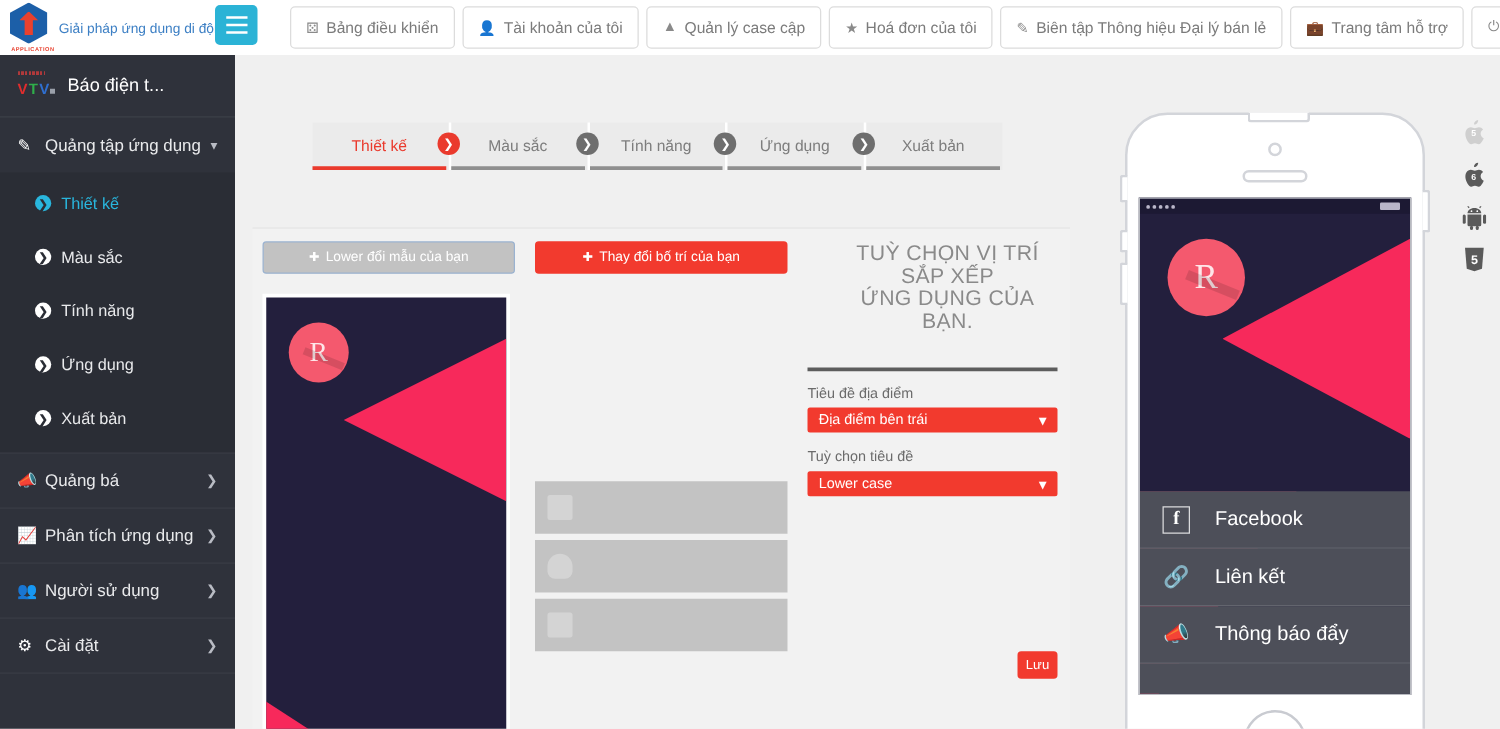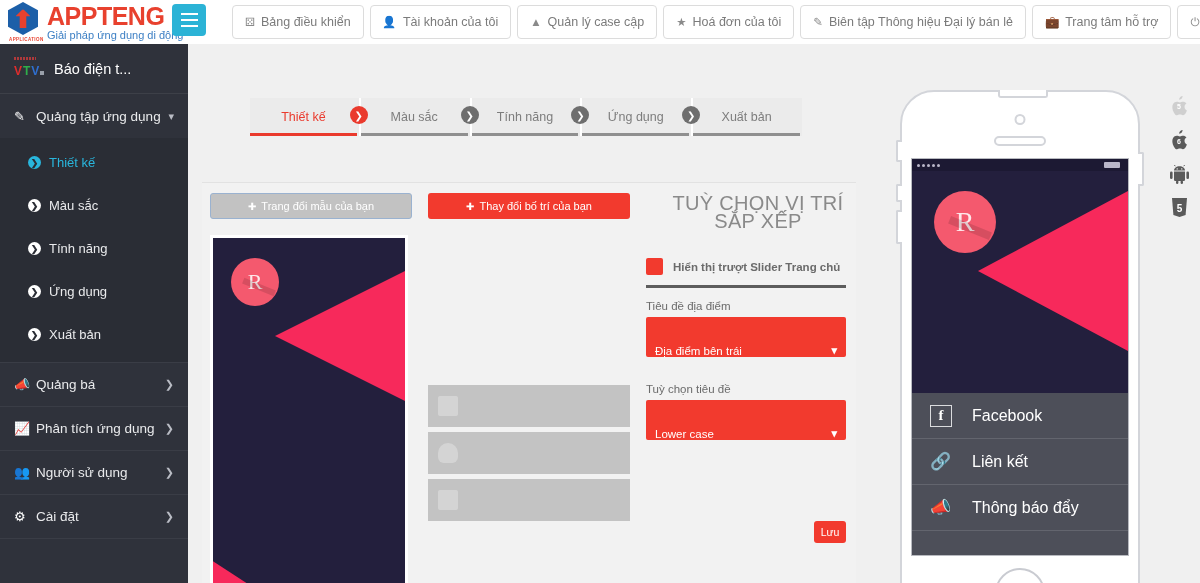--- a/index.html
+++ b/index.html
@@ -168,21 +168,21 @@
   }
   .btn-red {
     width: 100%; height: 26px; border: none; border-radius: 3px;
     background: #f23a2e; color: #fff; font-size: 11px;
     display: flex; align-items: center; justify-content: center; gap: 5px;
     cursor: pointer;
   }
   .plus-ico { font-size: 10px; }
 
   .right-heading {
-    text-align: center; font-size: 20px; color: #8a8a8a; line-height: 18px;
+    text-align: center; font-size: 17px; color: #8a8a8a; line-height: 18px;
     letter-spacing: .3px; padding-top: 1px; margin-left: 24px;
   }
 
   .preview-phone {
     margin-top: 16px; width: 198px; height: 390px;
     background: #fff; padding: 3px; position: relative; overflow: hidden;
   }
   .preview-inner {
     width: 100%; height: 100%; position: relative; overflow: hidden;
     background: #231f3d;
@@ -221,24 +221,24 @@
   
   .opt-block { margin-top: 28px; }
   .opt-check { display: flex; align-items: center; gap: 10px; }
   .opt-check .box {
     width: 17px; height: 17px; background: #f23a2e; border-radius: 2px; cursor: pointer;
   }
   .opt-check .txt { font-size: 11.5px; color: #6b6b6b; font-weight: bold; }
   .opt-rule { height: 3px; background: #5d5d5d; margin: 10px 0 12px 0; }
   .opt-label { font-size: 11.5px; color: #6b6b6b; margin-bottom: 5px; }
   .select-red {
-    width: 100%; height: 40px; background: #f23a2e; border-radius: 2px;
-    display: flex; align-items: flex-end; justify-content: space-between;
+    width: 100%; height: 20px; background: #f23a2e; border-radius: 2px;
+    display: flex; align-items: center; justify-content: space-between;
     padding: 0 9px; color: #fff; font-size: 11.5px; cursor: pointer;
-    margin-bottom: 26px;
+    margin-bottom: 14px;
   }
   .select-red .ch { font-size: 11px; font-weight: bold; }
   .btn-save {
     position: absolute; right: 10px; top: 338px; width: 32px; height: 22px;
     background: #f23a2e; border-radius: 3px; color: #fff; font-size: 10.5px;
     display: flex; align-items: center; justify-content: center; cursor: pointer;
   }
 
   
   .device {
@@ -338,21 +338,20 @@
 </head>
 <body>
 
 <div class="topbar">
   <div class="brand">
     <div class="brand-logo">
       <div class="hexmark"></div>
       <div class="brand-appl">APPLICATION</div>
     </div>
     <div class="brand-text">
-      <div class="brand-title">APPTENG</div>
       <div class="brand-sub">Giải pháp ứng dụng di động</div>
     </div>
     <div class="burger">
       <i></i>
       <i></i>
       <i></i>
     </div>
   </div>
 
   <div class="topnav">
@@ -483,21 +482,21 @@
     </div>
   </div>
 
   <div class="panel">
 
     <div class="panel-body">
 
       <div class="col-left">
         <div class="btn-grey">
           <span class="plus-ico">✚</span>
-          <span>Trang đổi mẫu của bạn</span>
+          <span>Lower đổi mẫu của bạn</span>
         </div>
         <div class="preview-phone">
           <div class="preview-inner">
             <div class="tri-tr"></div>
             <div class="tri-bl"></div>
             <div class="logo-circle">R</div>
           </div>
         </div>
       </div>
 
@@ -515,27 +514,24 @@
           </div>
           <div class="mock-row">
             <div class="mock-ico"></div>
           </div>
         </div>
       </div>
 
       <div class="col-right">
         <div class="right-heading">
           <div>TUỲ CHỌN VỊ TRÍ SẮP XẾP</div>
+          <div>ỨNG DỤNG CỦA BẠN.</div>
         </div>
 
         <div class="opt-block">
-          <div class="opt-check">
-            <span class="box"></span>
-            <span class="txt">Hiển thị trượt Slider Trang chủ</span>
-          </div>
           <div class="opt-rule"></div>
 
           <div class="opt-label">Tiêu đề địa điểm</div>
           <div class="select-red">
             <span>Địa điểm bên trái</span>
             <span class="ch">▾</span>
           </div>
 
           <div class="opt-label">Tuỳ chọn tiêu đề</div>
           <div class="select-red">

